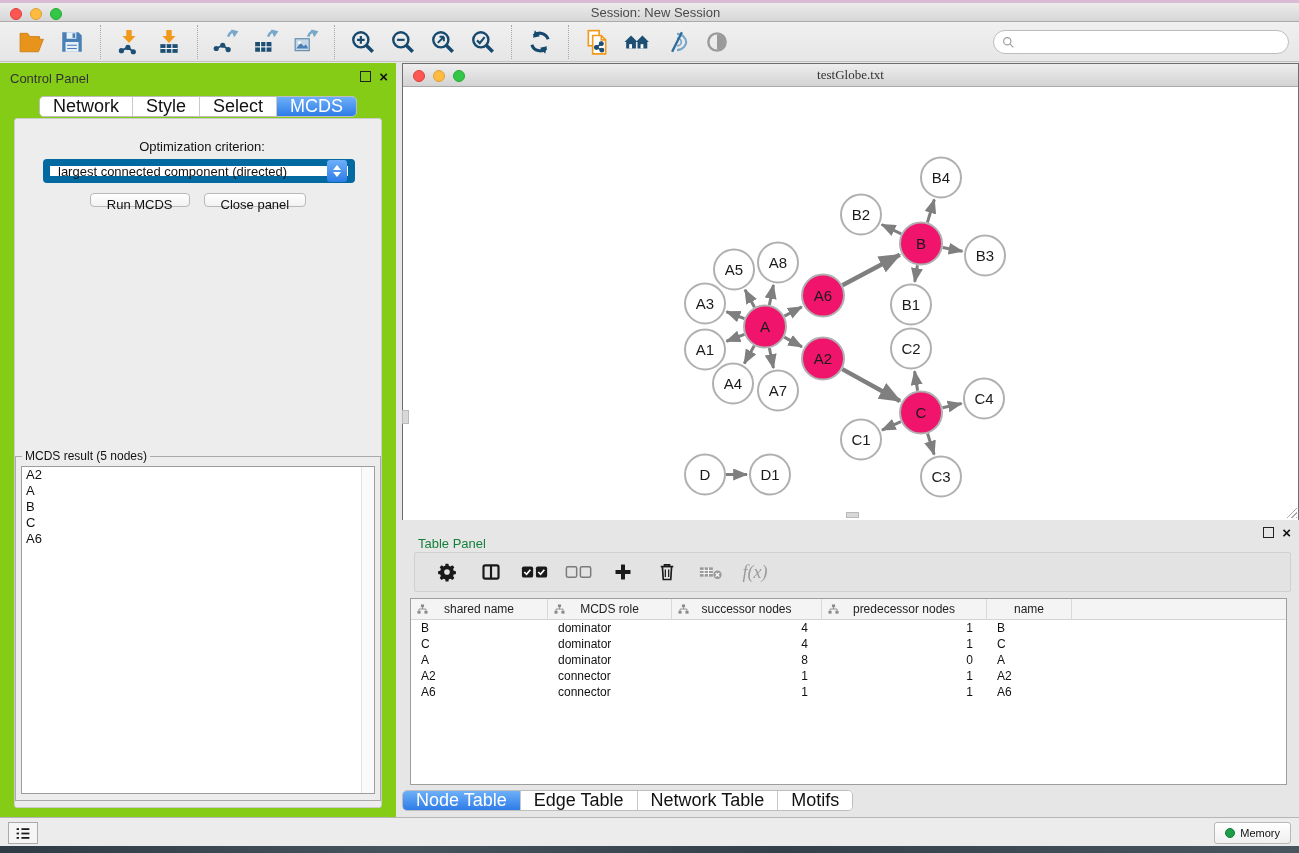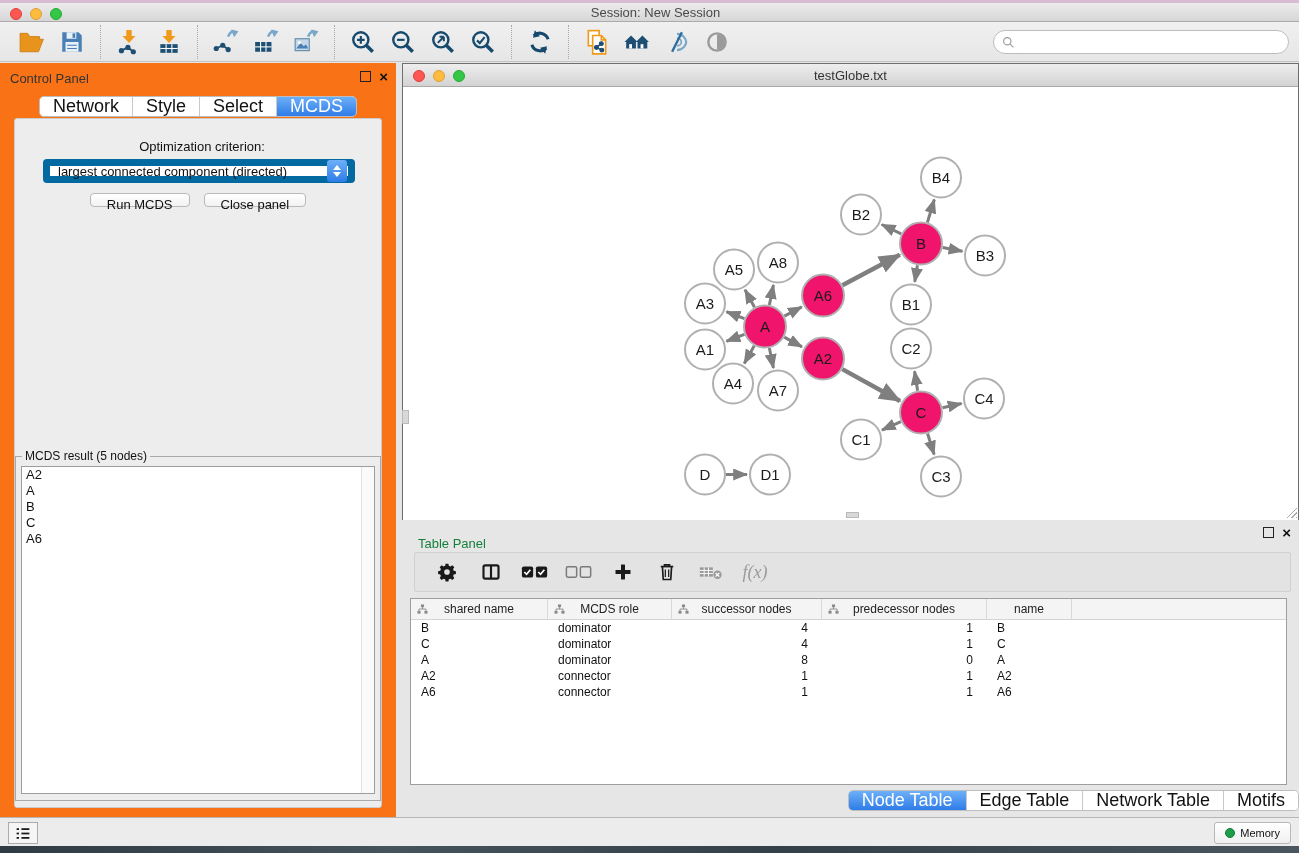--- a/index.html
+++ b/index.html
@@ -25,21 +25,21 @@
   .tb-group { display:flex; align-items:center; padding:0 8px; border-right:1px dotted #A8A8A8; height:34px; }
   .tb-group:last-of-type { border-right:none; }
   .tb-btn { width:40px; height:32px; display:flex; align-items:center; justify-content:center; cursor:default; }
   .tb-btn svg { width:26px; height:26px; }
   .searchbox { position:absolute; right:10px; top:8px; width:296px; height:24px; background:#fff;
     border:1px solid #BDBDBD; border-radius:12px; display:flex; align-items:center; padding-left:8px; }
   .searchbox svg { width:13px; height:13px; }
   .searchbox input { border:none; outline:none; flex:1; font-size:12px; background:transparent; height:20px; padding-left:4px; }
 
   
-  .control-panel { position:absolute; left:0; top:63px; width:396px; height:754px; background:#f97316; }
+  .control-panel { position:absolute; left:0; top:63px; width:396px; height:754px; background:#84cc16; }
   .panel-title-row { position:absolute; left:0; top:6px; width:100%; height:20px; }
   .panel-title { position:absolute; left:10px; top:2px; font-size:13px; color:#333; }
   .win-btns { position:absolute; right:8px; top:2px; display:flex; gap:8px; align-items:center; }
   .float-btn { width:11px; height:11px; border:1.6px solid #222; display:inline-block; }
   .close-btn { font-size:15px; font-weight:bold; color:#111; line-height:11px; }
   .cp-tabs { position:absolute; left:0; top:33px; width:100%; display:flex; justify-content:center; }
   .seg { display:flex; border:1px solid #BDBDBD; border-radius:5px; overflow:hidden; background:#fff; height:21px; }
   .seg .tab { padding:0 13px; font-size:18px; color:#111; display:flex; align-items:center; border-right:1px solid #C9C9C9; background:#fff; cursor:default; }
   .seg .tab:last-child { border-right:none; }
   .seg .tab.selected { background:linear-gradient(#6DAFF8,#2E7CE8); color:#fff; }
@@ -62,21 +62,21 @@
   .mcds-list { position:absolute; left:5px; top:9px; width:354px; height:328px; background:#fff;
     border:1px solid #9D9D9D; overflow:hidden; }
   .mcds-scroll { position:absolute; right:0; top:0; width:13px; height:100%; background:#FAFAFA; border-left:1px solid #E2E2E2; }
   .mcds-item { font-size:13px; color:#111; line-height:16px; padding-left:4px; }
 
   
   .net-window { position:absolute; left:402px; top:63px; width:897px; height:457px;
     border:1px solid #6E6E6E; background:#fff; }
   .net-titlebar { position:absolute; left:0; top:0; width:100%; height:23px;
     background:linear-gradient(#EEEEEE,#D3D3D3); border-bottom:1px solid #A9A9A9;
-    display:flex; align-items:center; justify-content:center; }
+    display:flex; align-items:center; justify-content:center;font-family:Liberation Serif, serif; }
   .net-titlebar .traffic { top:6px; }
   .net-titlebar .title { font-size:13px; color:#333; }
   .net-canvas { position:absolute; left:0; top:24px; width:895px; height:542px; background:#fff; }
   .net-canvas svg { width:100%; height:100%; }
   .vthumb { position:absolute; left:-1px; top:346px; width:7px; height:14px; background:#D8D8D8; border:1px solid #B9B9B9; }
   .hthumb { position:absolute; left:443px; bottom:1px; width:13px; height:6px; background:#D8D8D8; border:1px solid #B9B9B9; }
   .resize-grip { position:absolute; right:1px; bottom:1px; width:13px; height:13px;
     background:repeating-linear-gradient(135deg, transparent 0 2px, #ABABAB 2px 3px);
     clip-path:polygon(100% 0, 100% 100%, 0 100%); }
 
@@ -91,21 +91,21 @@
   .tp-table { position:absolute; left:8px; top:78px; width:877px; height:187px; background:#fff;
     border:1px solid #9E9E9E; overflow:hidden; }
   .tp-head { display:flex; height:21px; border-bottom:1px solid #D4D4D4; background:#F4F4F4; }
   .th-cell { position:relative; display:flex; align-items:center; justify-content:center;
     border-right:1px solid #D9D9D9; font-size:12px; color:#222; }
   .th-cell .sort-ic { position:absolute; left:6px; top:5px; }
   .tp-row { display:flex; height:16px; align-items:center; }
   .td-cell { font-size:12px; color:#111; white-space:nowrap; overflow:hidden; }
   .td-cell.left { padding-left:10px; text-align:left; }
   .td-cell.right { padding-right:14px; text-align:right; }
-  .tp-tabs { position:absolute; left:0; top:270px; width:100%; display:flex; justify-content:flex-end; }
+  .tp-tabs { position:absolute; left:0; top:270px; width:100%; display:flex; justify-content:flex-start; }
 
   
   .statusbar { position:absolute; left:0; top:817px; width:1299px; height:29px; background:#ECECEC; border-top:1px solid #B5B5B5; }
   .list-btn { position:absolute; left:8px; top:4px; width:30px; height:22px; background:#F5F5F5;
     border:1px solid #ABABAB; display:flex; align-items:center; justify-content:center; }
   .memory-btn { position:absolute; right:8px; top:4px; height:22px; background:linear-gradient(#FFFFFF,#F0F0F0);
     border:1px solid #B8B8B8; border-radius:3px; display:flex; align-items:center; gap:5px; padding:0 10px; }
   .mem-dot { width:10px; height:10px; border-radius:50%; background:#1E9E4A; border:1px solid #157A37; }
   .memory-btn span.lbl { font-size:11px; color:#111; }
   .bottom-strip { position:absolute; left:0; top:846px; width:1299px; height:7px;

